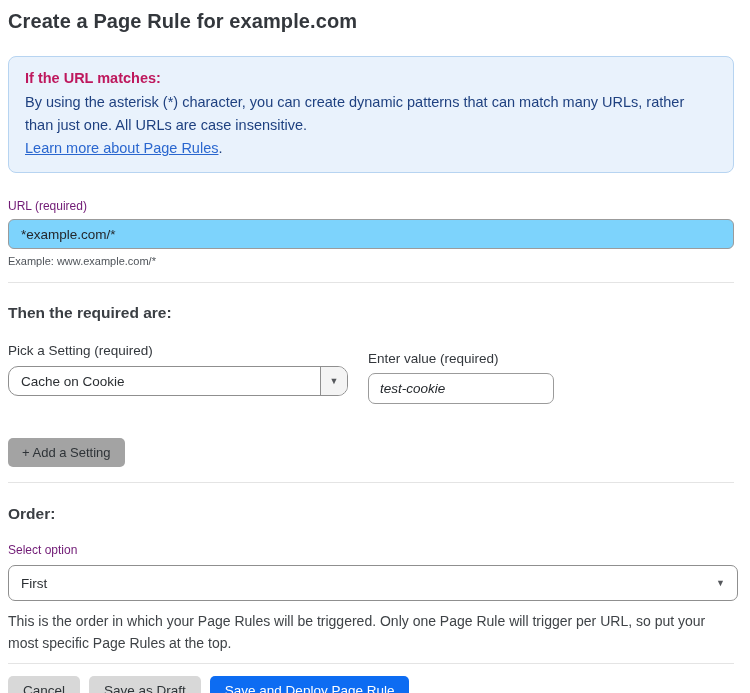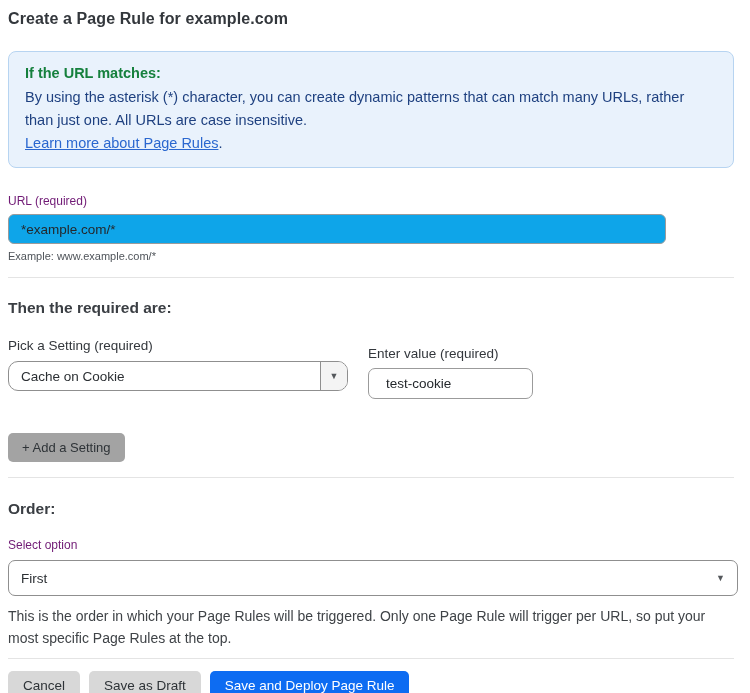--- a/index.html
+++ b/index.html
@@ -8,38 +8,38 @@
     width: 750px;
     height: 693px;
     font-family: "Liberation Sans", "DejaVu Sans", sans-serif;
     color: #33373c;
     position: relative;
     overflow: hidden;
   }
   .page { padding: 10px 16px 0 8px; }
 
   .page-title {
-    font-size: 16px;
+    font-size: 20px;
     font-weight: bold;
     color: #33373c;
     letter-spacing: 0.1px;
   }
 
   
   .info-box {
     margin-top: 23px;
     background: #e9f2fc;
     border: 1px solid #b7d4f1;
     border-radius: 8px;
     padding: 10px 16px 12px 16px;
     color: #1f4180;
     font-size: 14.5px;
     line-height: 23px;
   }
-  .info-heading { font-weight: bold; color: #15803d; }
+  .info-heading { font-weight: bold; color: #be185d; }
   .info-body { margin-top: 1px; max-width: 660px; }
   .info-link {
     color: #2a67cf;
     text-decoration: underline;
     cursor: pointer;
   }
   .info-link-suffix { color: #1f4180; }
 
   
   .field-label {
@@ -52,23 +52,23 @@
     display: block;
     font-family: "Liberation Sans", "DejaVu Sans", sans-serif;
     font-size: 13.5px;
     color: #24282c;
     border: 1px solid #9b9b9b;
     border-radius: 6px;
     outline: none;
   }
   .url-input {
     margin-top: 6px;
-    width: 658px;
+    width: 726px;
     height: 30px;
-    background: #0ea5e9;
+    background: #7dd3fc;
     padding: 0 12px;
   }
   .example-text {
     margin-top: 6px;
     font-size: 11px;
     color: #4f545a;
   }
 
   .divider {
     border: none;
@@ -125,25 +125,26 @@
     align-items: center;
     justify-content: center;
   }
   .arrow-glyph {
     font-size: 9px;
     color: #55585c;
     line-height: 1;
   }
   .value-input {
     margin-top: 7px;
-    width: 165px;
+    width: 186px;
     height: 31px;
     background: #ffffff;
-    padding: 0 17px;
+    padding: 0 11px;
     border-radius: 7px;
+    font-style: italic;
   }
 
   .add-setting-button {
     margin-top: 34px;
     display: inline-block;
     background: #a3a3a3;
     color: #2e3337;
     border: none;
     border-radius: 5px;
     font-family: "Liberation Sans", "DejaVu Sans", sans-serif;

